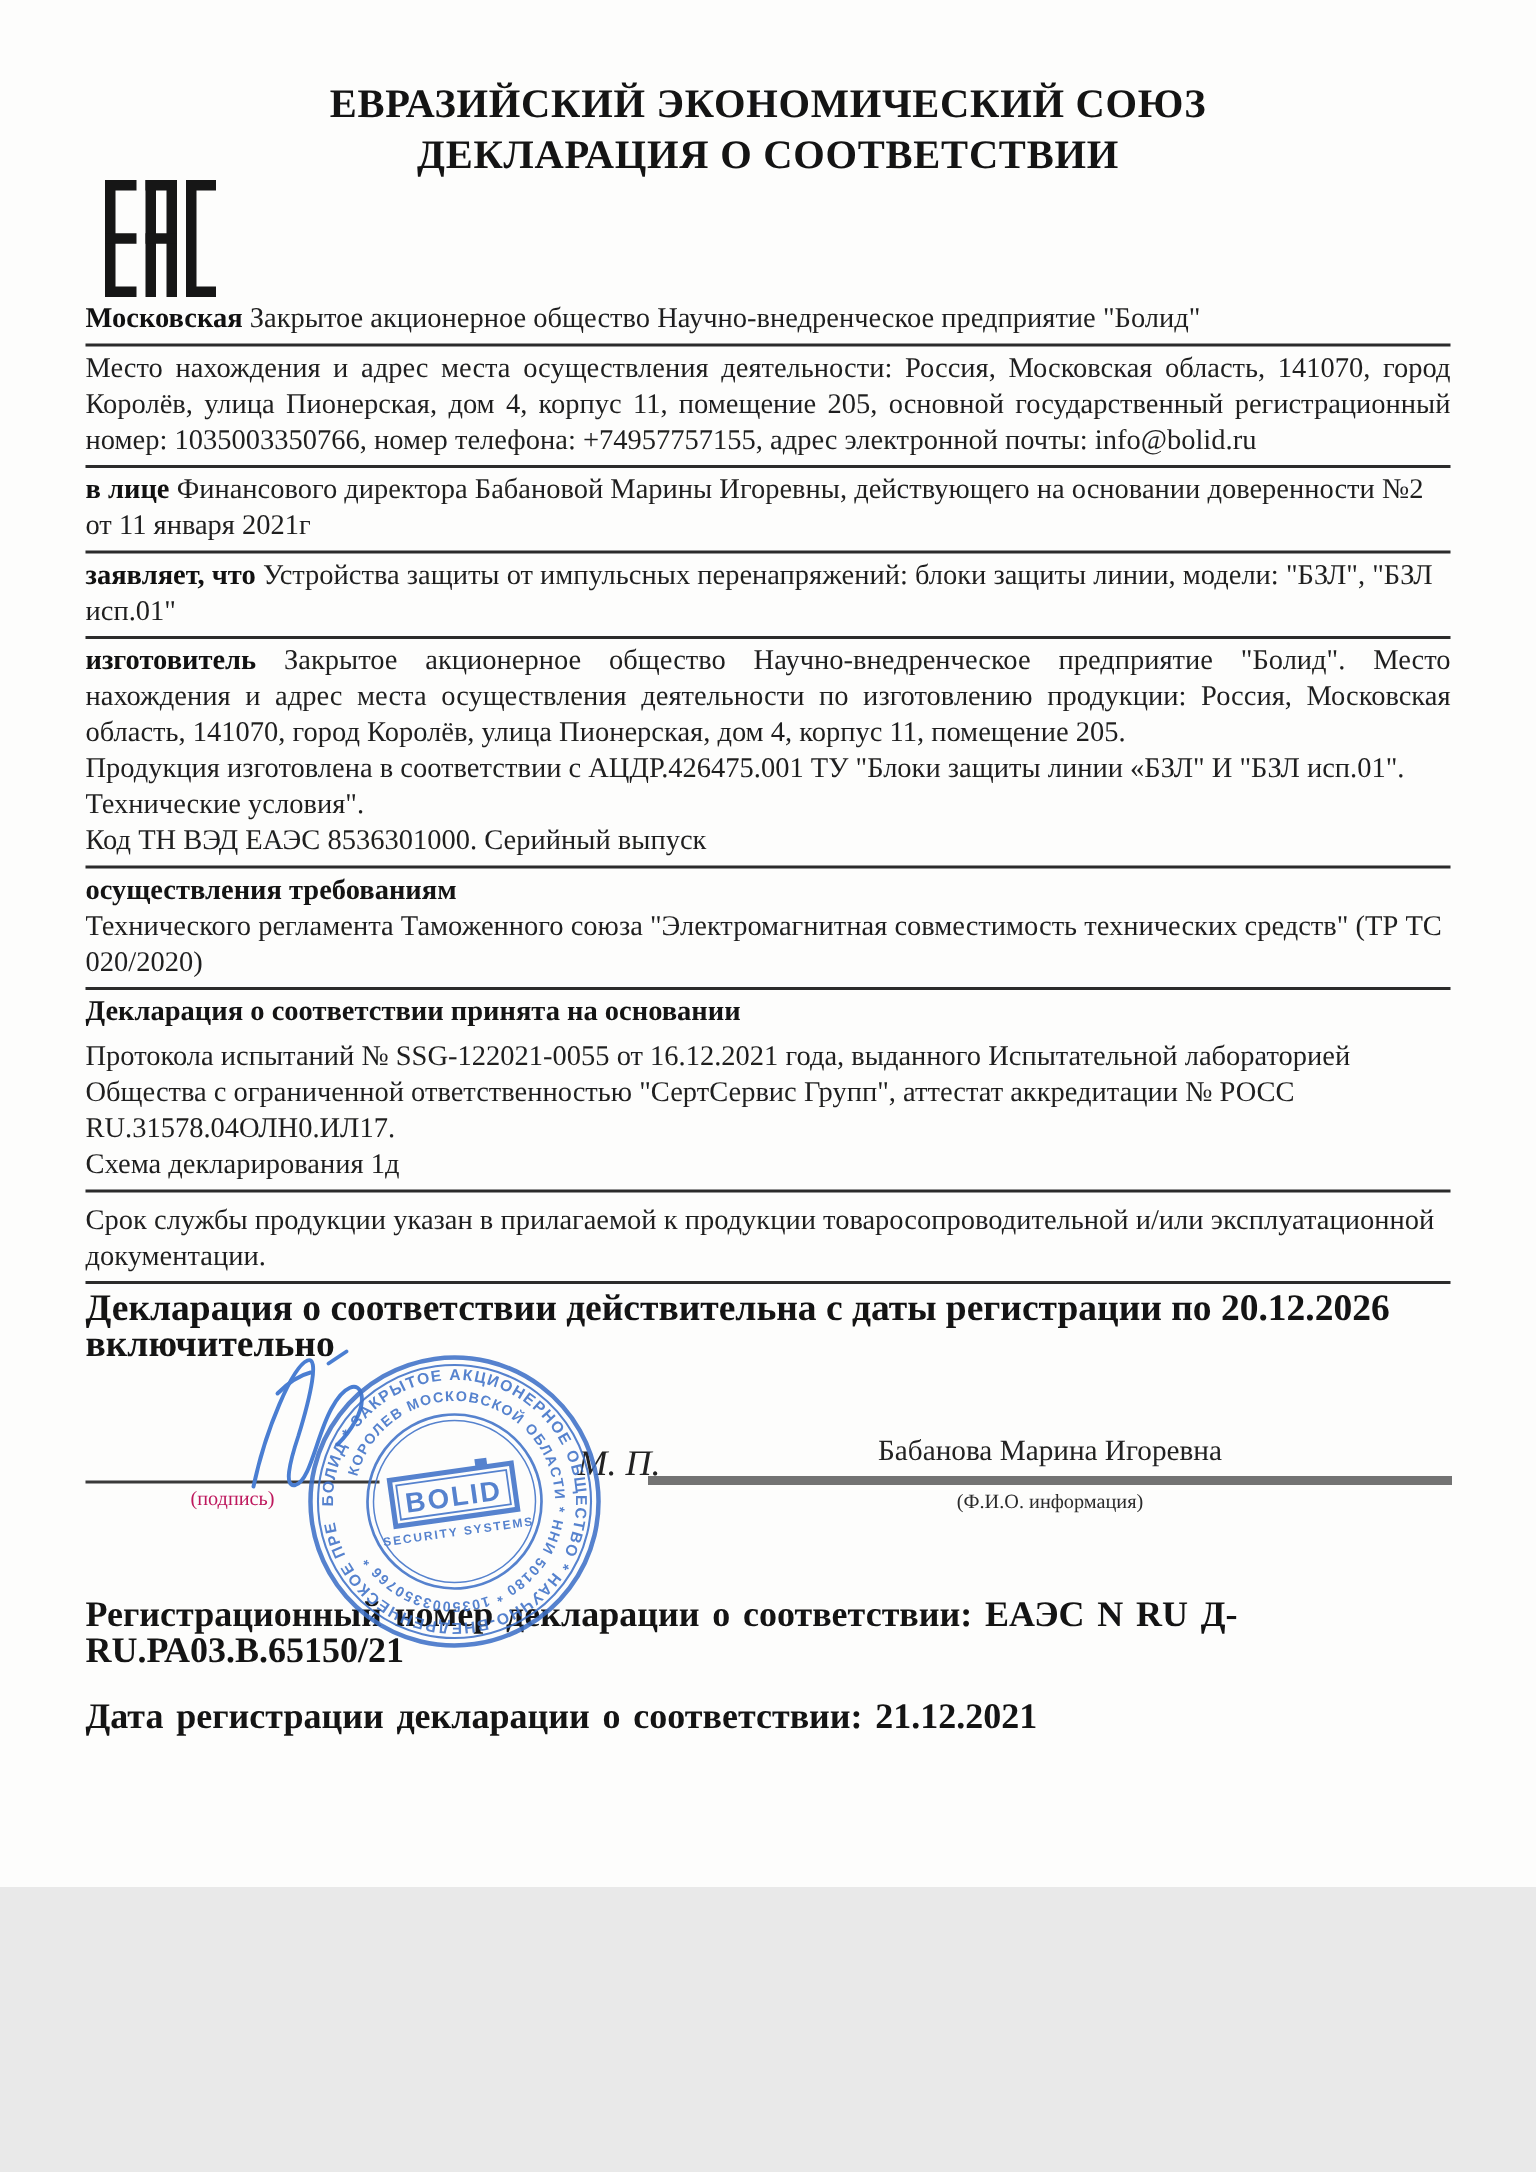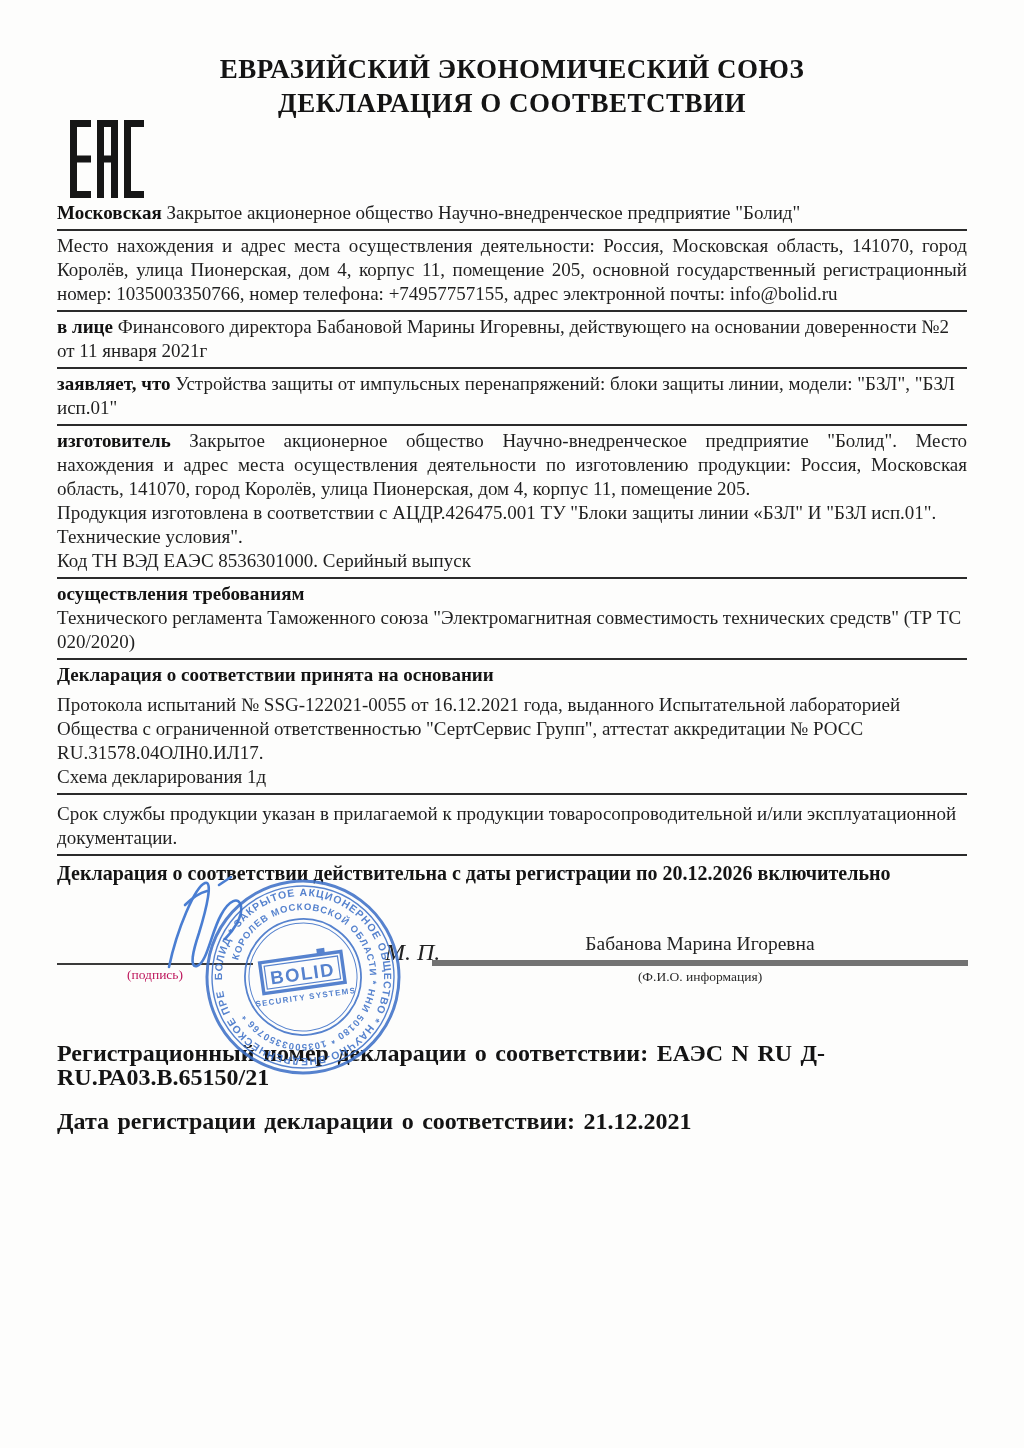--- a/index.html
+++ b/index.html
@@ -1,18 +1,18 @@
 <!DOCTYPE html>
 <html lang="ru"><head>
 <meta charset="utf-8">
 <style>
   html,body{margin:0;padding:0;background:#e9e9e9;}
   .page{
     position:relative;
-    width:1024px;height:1448px;
+    width:1024px;height:1258px;
     margin:0 auto;
     background:#fdfdfc;
     font-family:"Liberation Serif","DejaVu Serif",serif;
     color:#1f1f1f;
     overflow:hidden;
     box-sizing:border-box;
     padding:0 57px;
   }
   .title-block{
     padding-top:52px;
@@ -27,21 +27,21 @@
   .sec{
     font-size:19px;
     line-height:24px;
     padding:3px 0 4px 0;
   }
   .rule{border-bottom:2.5px solid #2b2b2b;}
   .sec b{color:#111;}
   .just{text-align:justify;}
   .heading{font-weight:bold;color:#141414;}
   .applicant{margin-top:78px;}
-  .validity{font-weight:bold;color:#141414;padding-top:5px;font-size:20px;}
+  .validity{font-weight:bold;color:#141414;padding-top:5px;font-size:25px;}
   .sig-area{
     position:relative;
     height:132px;
     margin-top:4px;
   }
   .sig-line-left{
     position:absolute;left:0;top:70px;width:196px;
     border-top:2px solid #3a3a3a;
   }
   .sig-caption-left{

